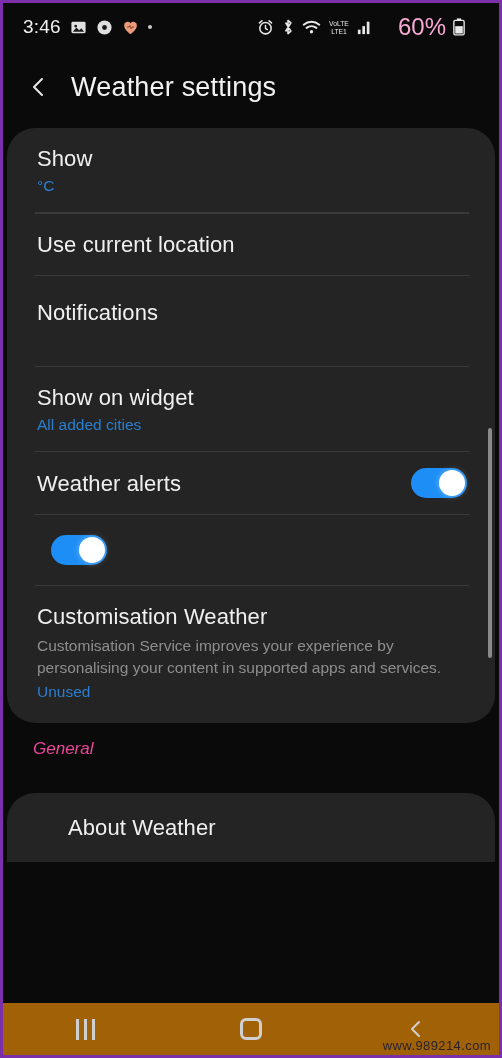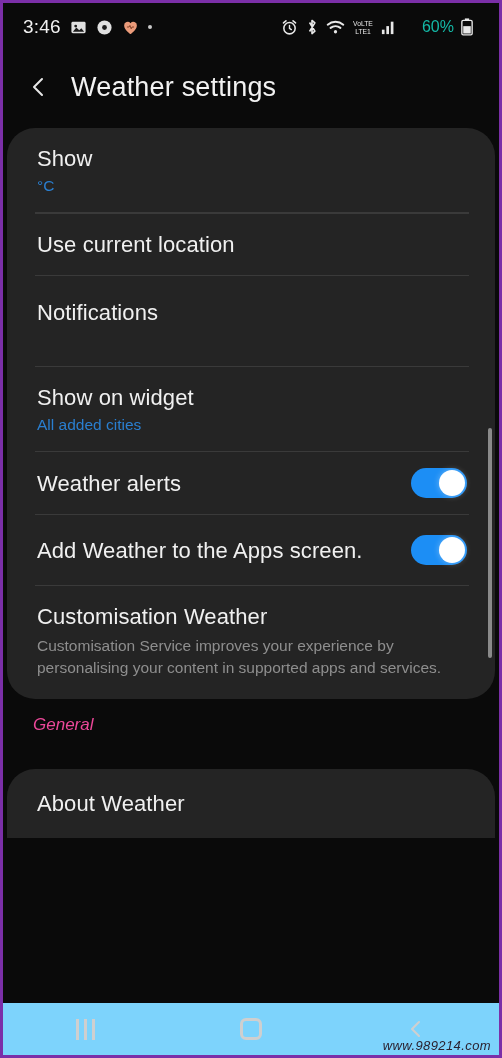--- a/index.html
+++ b/index.html
@@ -12,30 +12,30 @@
   #phone {
     position:relative;
     width:502px; height:1058px;
     background:#0a0a0a;
     border:3px solid #7b2fa8;
     overflow:hidden;
   }
 
   
   #statusbar {
-    position:absolute; top:0; left:0; right:8px; height:48px;
+    position:absolute; top:0; left:0; right:16px; height:48px;
     display:flex; align-items:center; justify-content:space-between;
     padding:0 18px 0 20px;
     background:#0a0a0a;
   }
   .sb-left { display:flex; align-items:center; gap:9px; }
   .sb-right { display:flex; align-items:center; gap:7px; }
   .sb-time { color:#f0f0f0; font-size:19px; letter-spacing:.2px; }
   .sb-ico { display:inline-flex; align-items:center; justify-content:center; }
-  .sb-txt { color:#14b8a6; font-size:16px;margin-left:18px; }
+  .sb-txt { color:#f9a8d4; font-size:24px;margin-left:18px; }
   .dot-small { width:4px; height:4px; border-radius:50%; background:#c9c9c9; display:inline-block; }
 
   
   #appbar {
     position:absolute; top:48px; left:0; right:0; height:72px;
     display:flex; align-items:center; gap:22px;
     padding-left:26px;
     background:#0a0a0a;
   }
   #appbar .title {
@@ -101,22 +101,22 @@
   
   #scrollbar {
     position:absolute; right:7px; top:305px;
     width:4px; height:230px; border-radius:2px;
     background:#8a8a8a;
   }
 
   
   #navbar {
     position:absolute; left:0; right:0; bottom:0; height:52px;
-    background:#7dd3fc;
-    display:flex; align-items:center; justify-content:space-around;font-style:italic;
+    background:#a16207;
+    display:flex; align-items:center; justify-content:space-around;
   }
   .nav-btn { width:90px; height:52px; display:flex; align-items:center; justify-content:center; }
   .recents { display:flex; gap:5px; }
   .recents i { display:block; width:3px; height:21px; background:#cfcfcf; }
   .home-sq {
     width:22px; height:22px; border:3px solid #cfcfcf; border-radius:6px;
   }
   .back-chev { width:18px; height:18px; }
 
   .watermark {
@@ -247,41 +247,39 @@
         <div class="texts">
           <div class="ttl">Weather alerts</div>
         </div>
         <div class="toggle">
           <div class="knob"></div>
         </div>
       </div>
       <div class="divider"></div>
 
       <div class="row" style="padding-top:20px;padding-bottom:20px;">
-        <div class="texts">
-          <div class="ttl">Add Weather to the Apps screen.</div>
-        </div>
         <div class="toggle">
           <div class="knob"></div>
         </div>
       </div>
       <div class="divider"></div>
 
       <div class="row" style="padding-bottom:20px;">
         <div class="texts">
           <div class="ttl">Customisation Weather</div>
           <div class="sub-grey">Customisation Service improves your experience by personalising your content in supported apps and services.</div>
+          <div class="sub-blue">Unused</div>
         </div>
       </div>
     </div>
 
     <div class="section-head">General</div>
 
     <div class="card second">
-      <div class="row" style="padding-top:20px;padding-bottom:20px;">
+      <div class="row" style="padding-top:20px;padding-bottom:20px;margin-left:31px;">
         <div class="texts">
           <div class="ttl">About Weather</div>
         </div>
       </div>
     </div>
 
     <div id="scrollbar"></div>
   </div>
 
   <div id="navbar">

